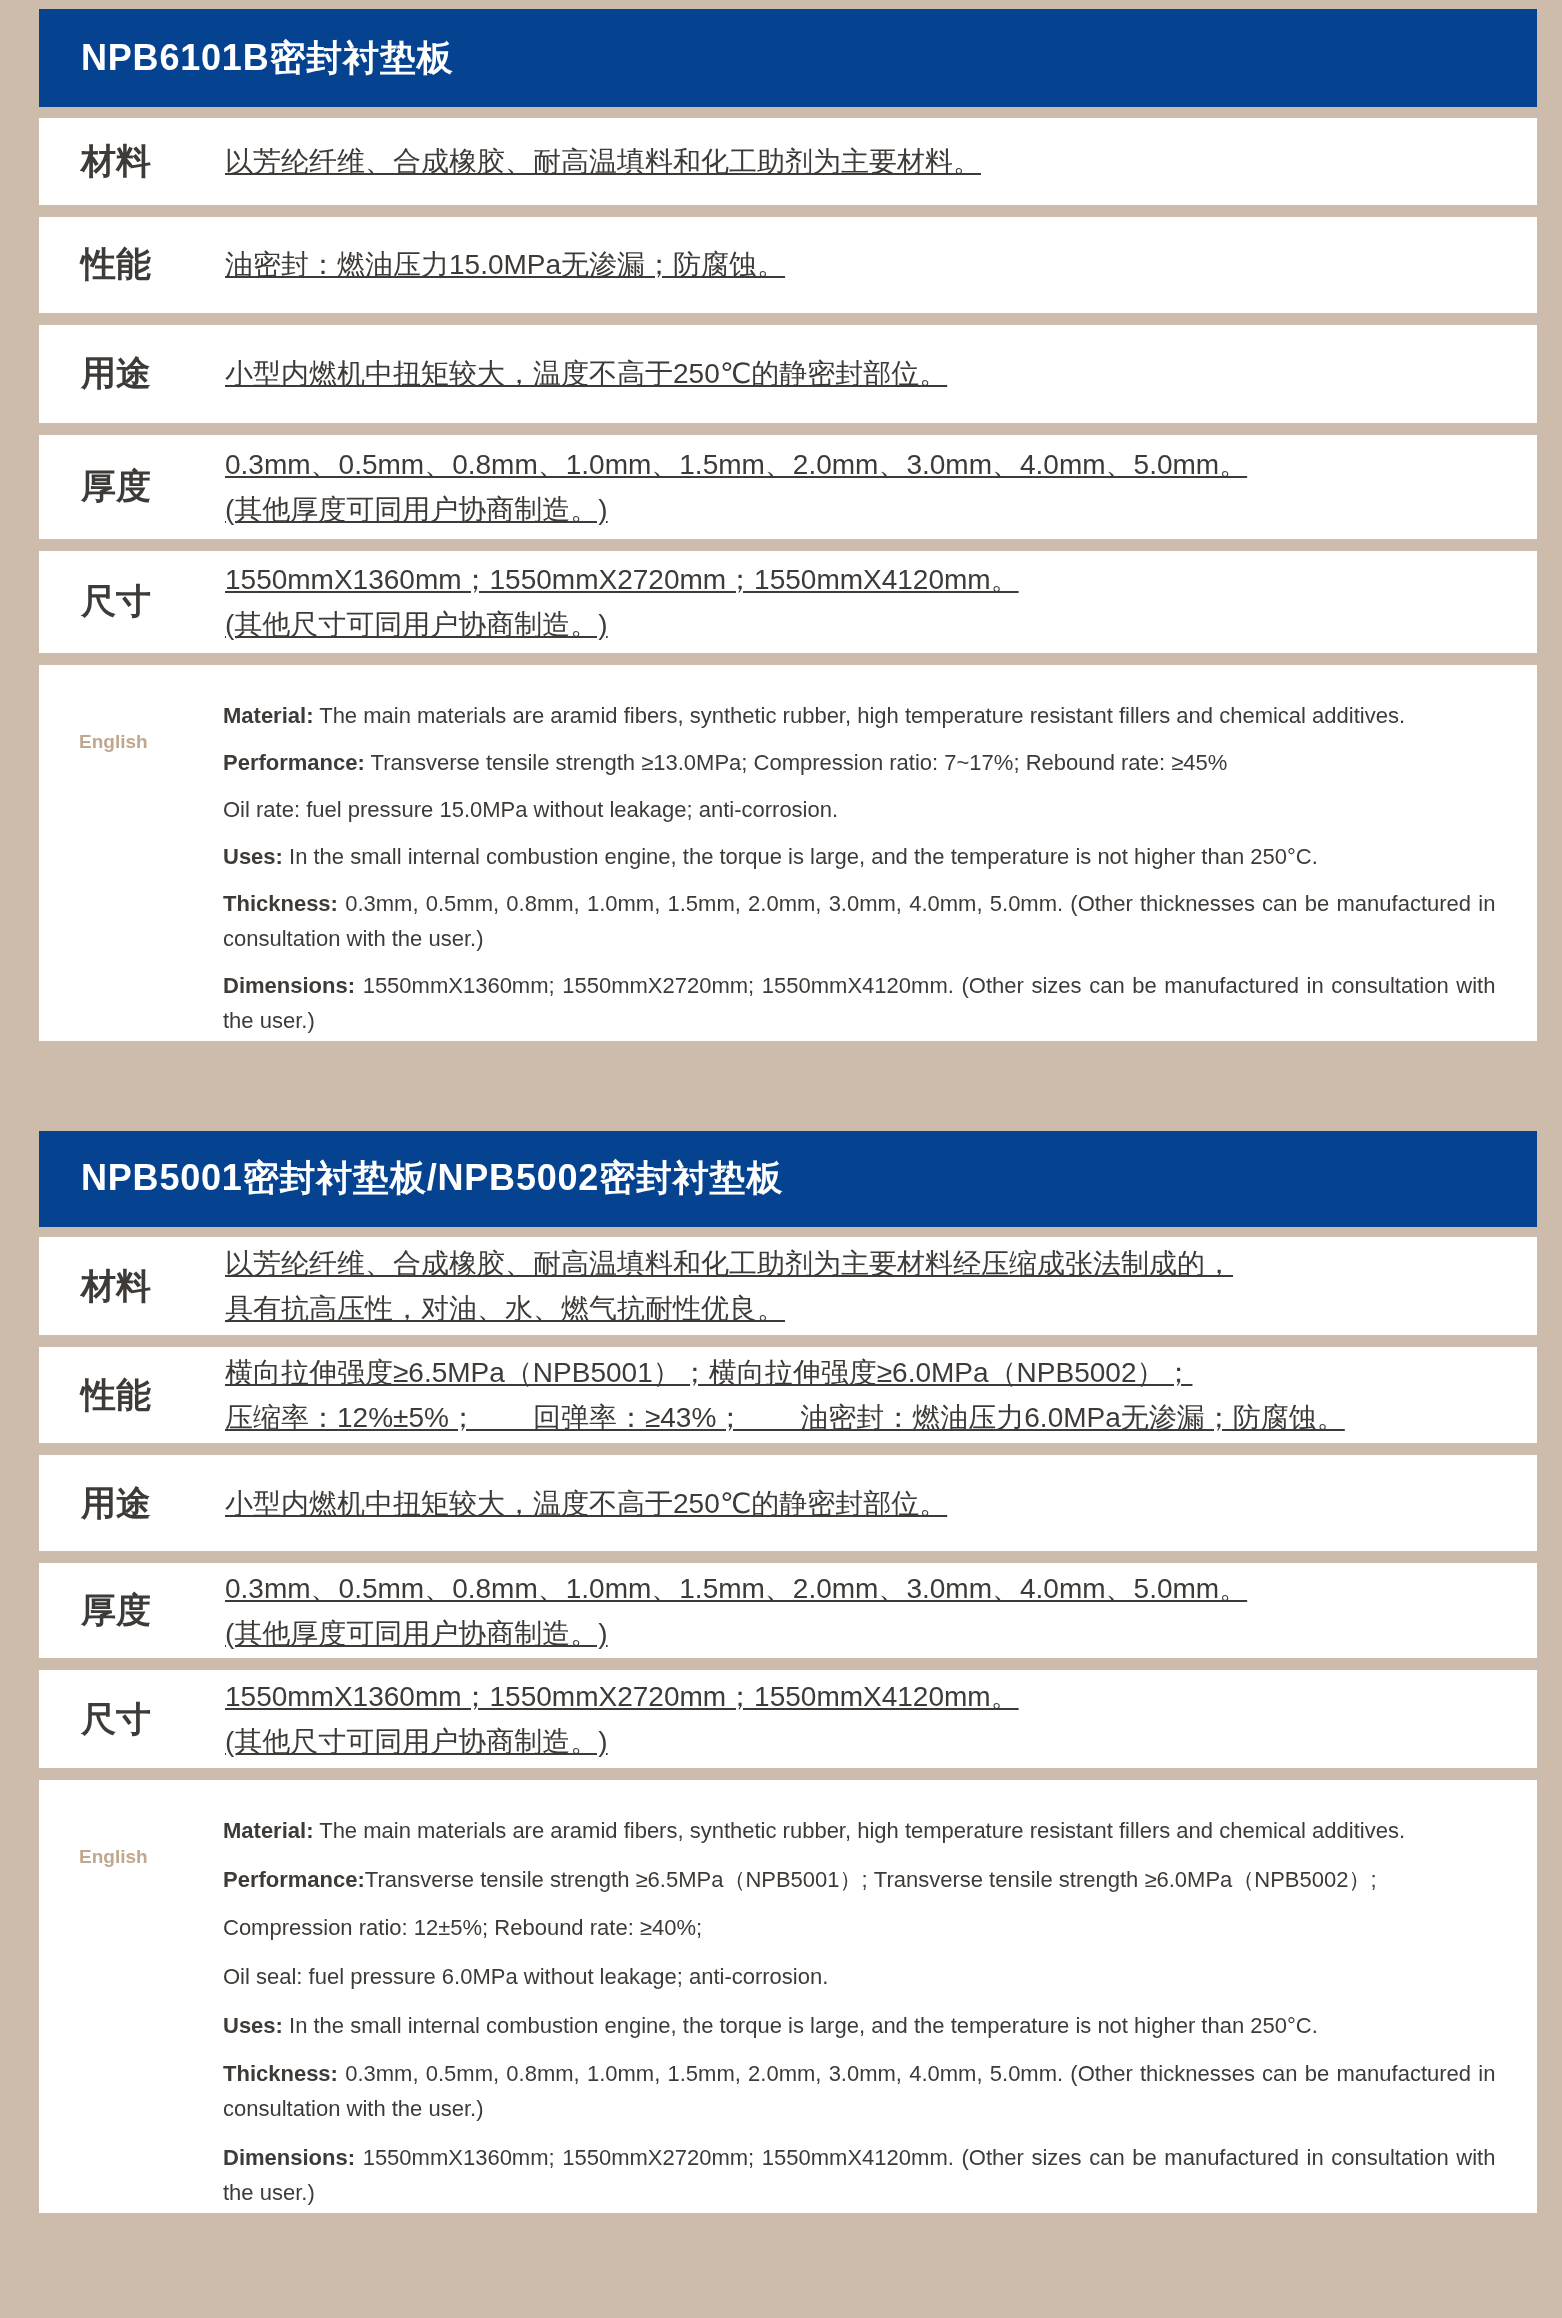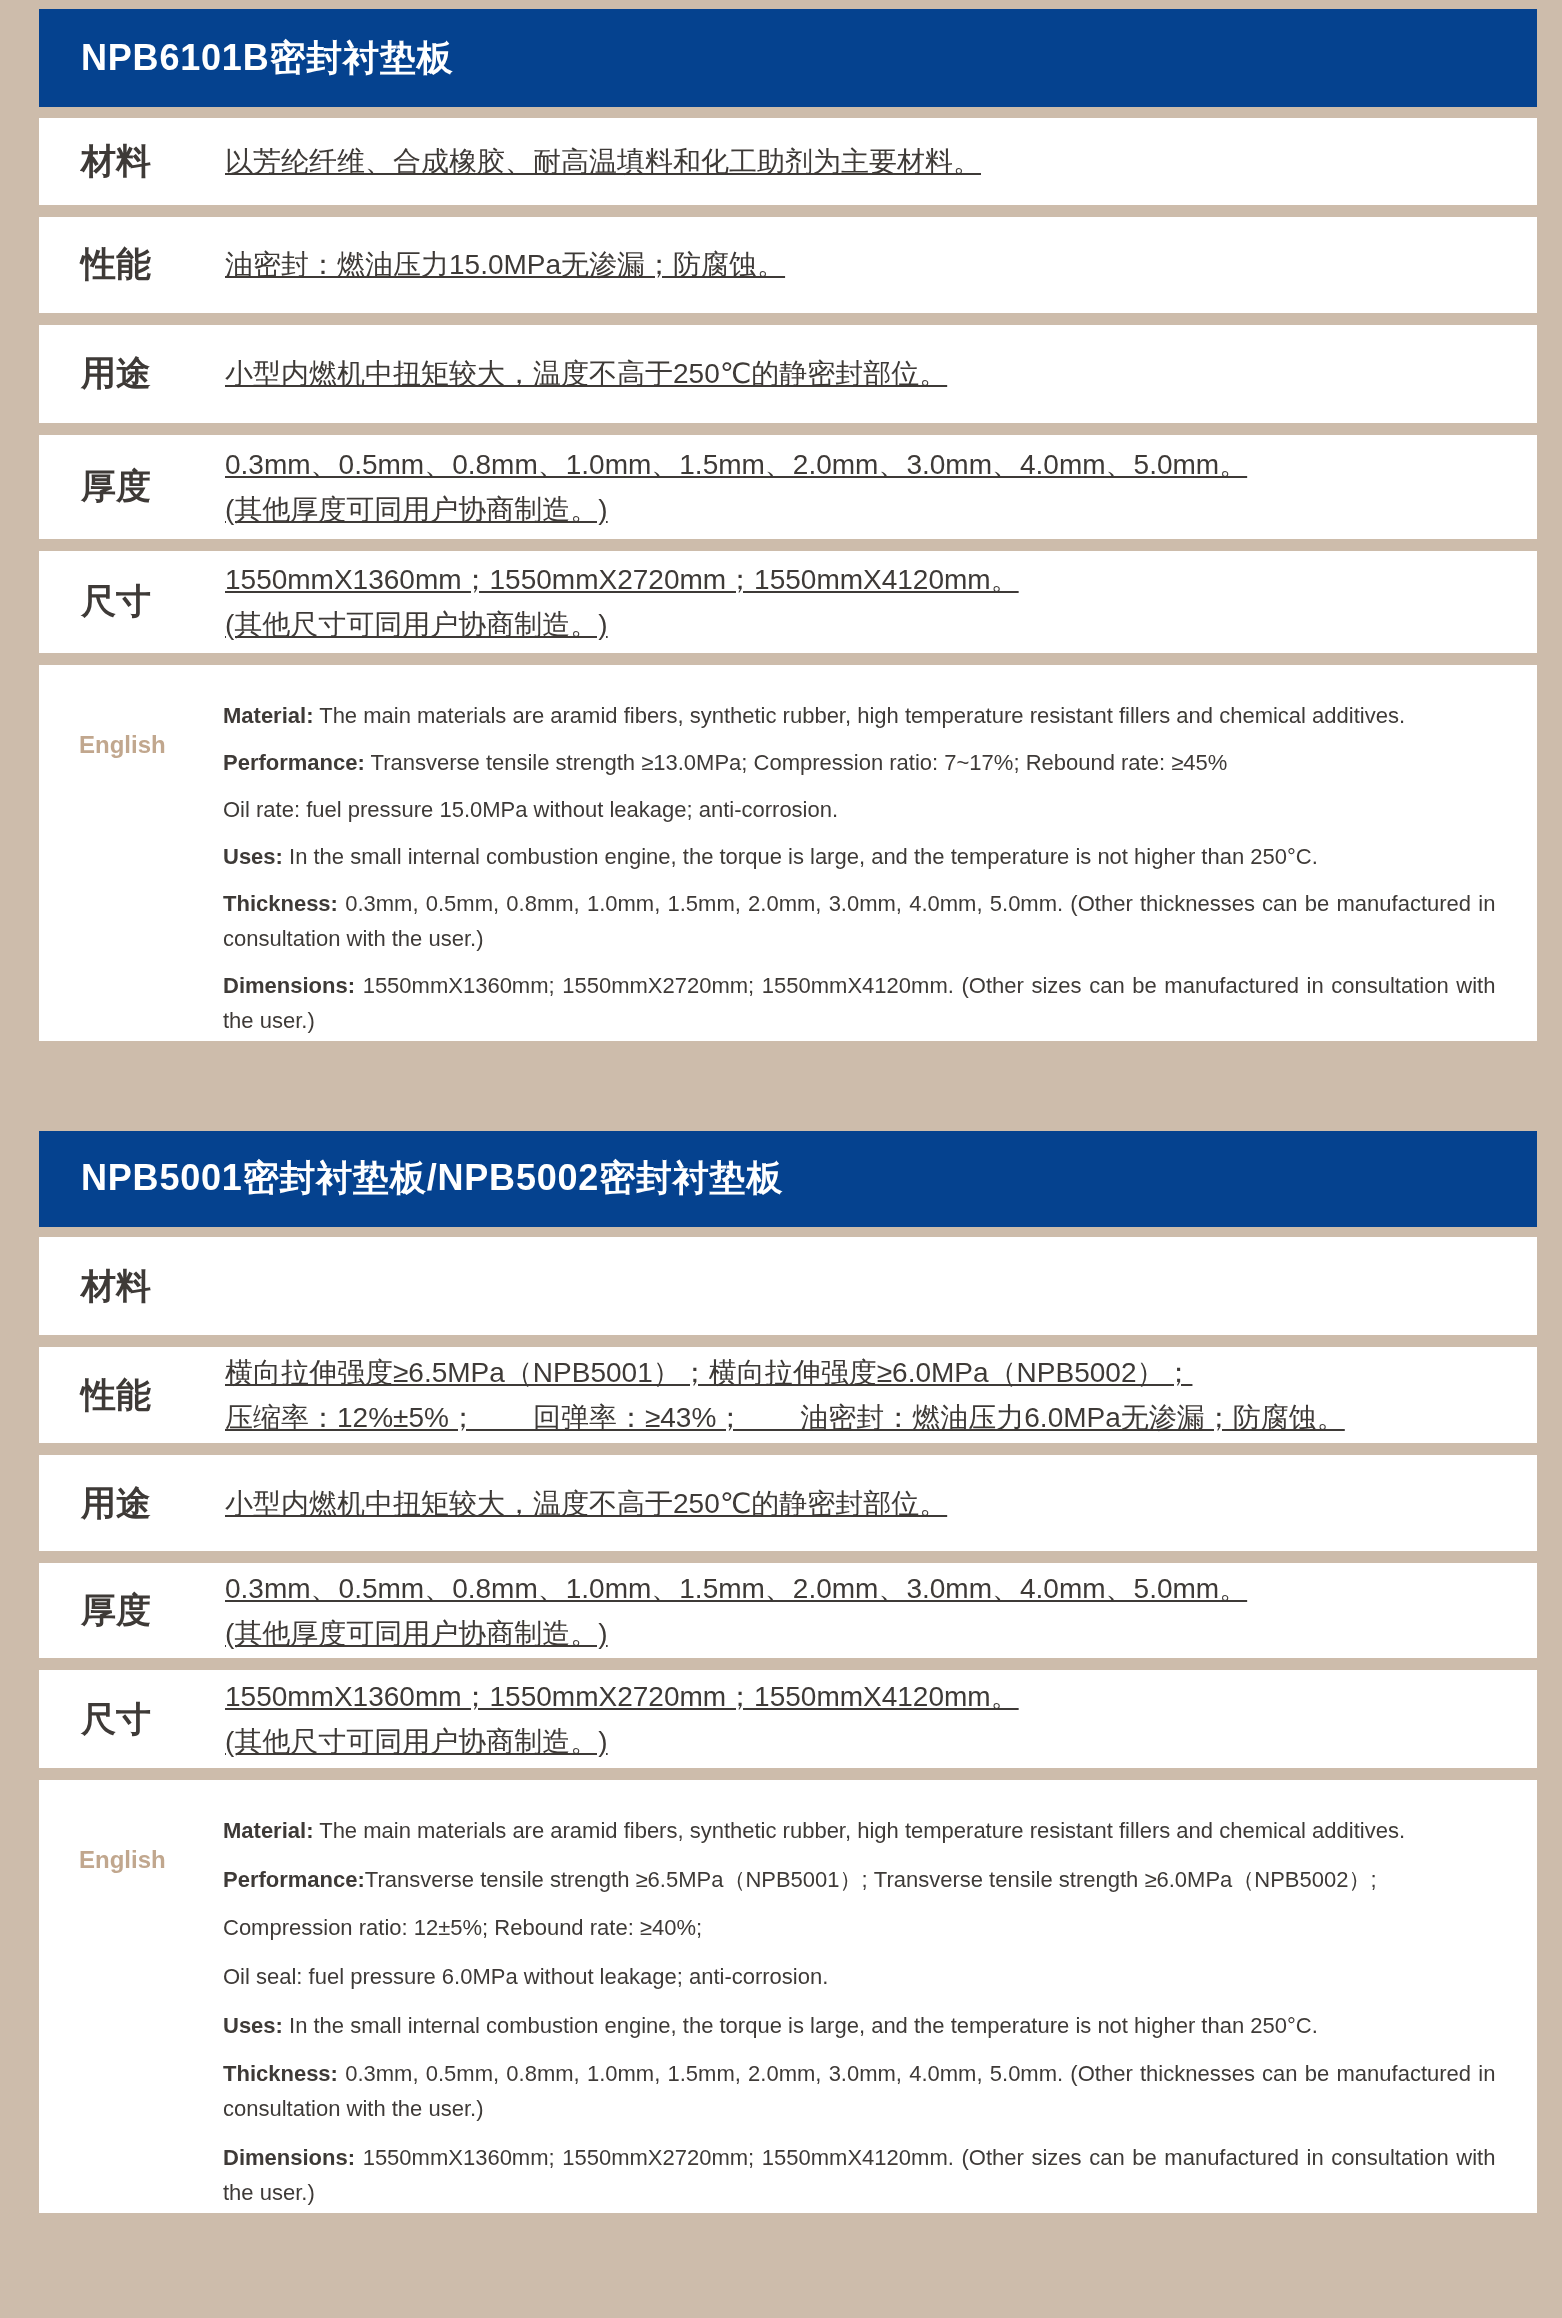--- a/index.html
+++ b/index.html
@@ -24,21 +24,21 @@
   }
   .row.first{margin-top:10.5px;}
   .row-label{
     flex:0 0 144px;padding-left:42px;
     display:flex;align-items:center;
     font-size:35px;font-weight:bold;color:#3e3a37;
     box-sizing:content-box;
     text-align:right;
   }
   .row-label.en{
-    font-size:24px;color:#c1a78e;
+    font-size:19px;color:#c1a78e;
     align-items:flex-start;padding-top:66px;padding-left:40px;
   }
   .row-content{
     flex:1;padding-right:42px;
     display:flex;flex-direction:column;justify-content:center;
     font-size:28px;line-height:45px;
   }
   .row-content .line{white-space:pre-wrap;text-decoration:underline;}
   .row-content.en{
     justify-content:space-between;padding-top:30px;
@@ -112,20 +112,24 @@
     </div>
   </div>
 
   <div class="section">
     <div class="section-header hd2">
       <span>NPB5001密封衬垫板/NPB5002密封衬垫板</span>
     </div>
 
     <div class="row first s2-r0">
       <div class="row-label">材料</div>
+      <div class="row-content">
+        <div class="line">以芳纶纤维、合成橡胶、耐高温填料和化工助剂为主要材料经压缩成张法制成的，</div>
+        <div class="line">具有抗高压性，对油、水、燃气抗耐性优良。</div>
+      </div>
     </div>
 
     <div class="row s2-r1">
       <div class="row-label">性能</div>
       <div class="row-content">
         <div class="line">横向拉伸强度≥6.5MPa（NPB5001）；横向拉伸强度≥6.0MPa（NPB5002）；</div>
         <div class="line">压缩率：12%±5%；　　回弹率：≥43%；　　油密封：燃油压力6.0MPa无渗漏；防腐蚀。</div>
       </div>
     </div>
 

